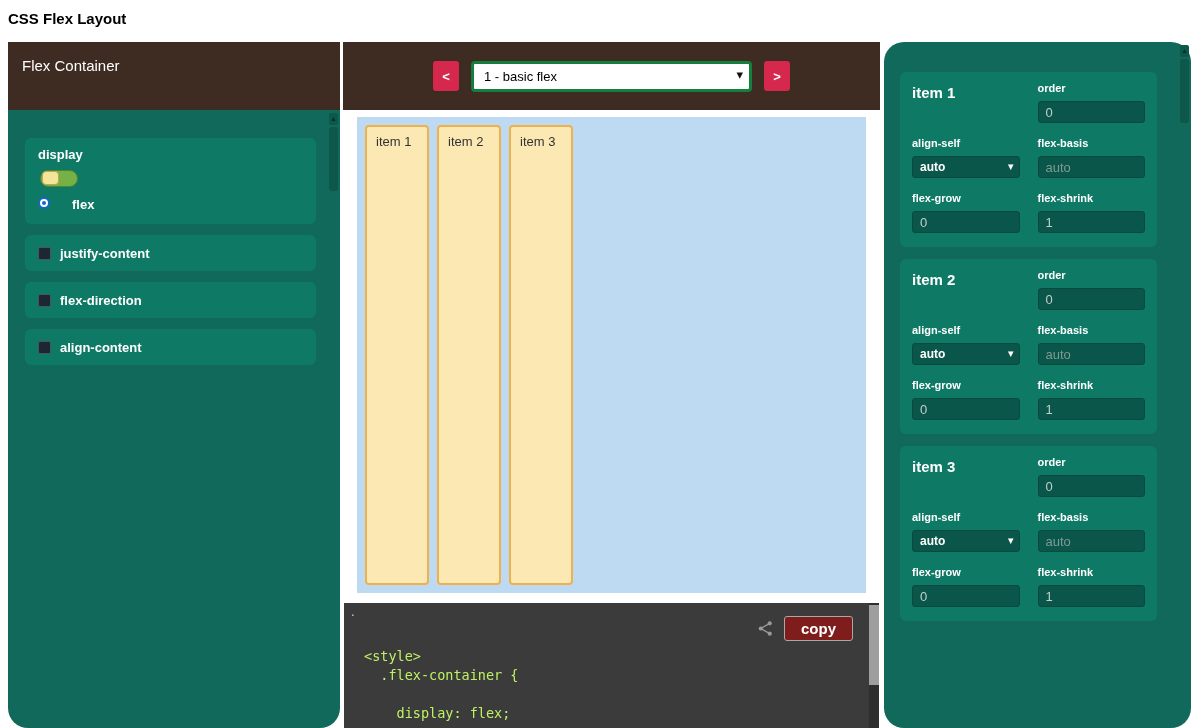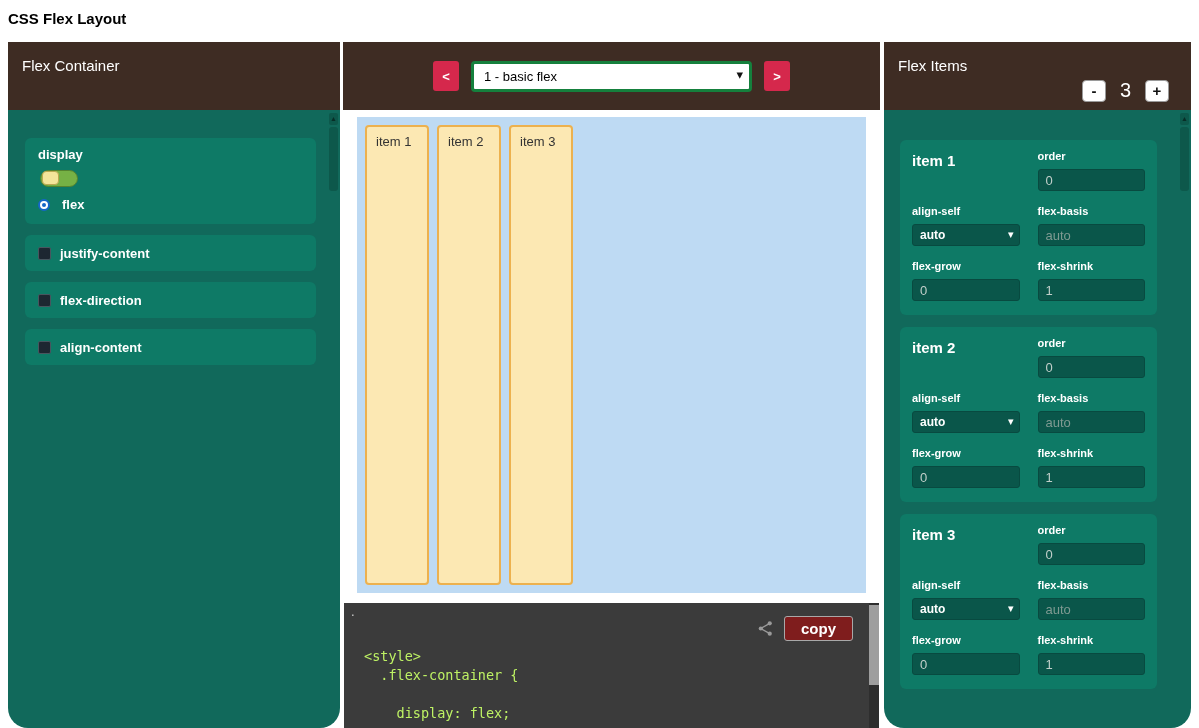--- a/index.html
+++ b/index.html
@@ -22,21 +22,21 @@
   
   .left-panel { left:8px; width:332px; }
   .left-body { position:relative; padding-top:28px; height:calc(100% - 68px); }
   .lcard { background:#0e7a66; border-radius:6px; margin:0 24px 11px 17px; }
   .display-card { padding:9px 13px 12px; }
   .display-card .dlabel { color:#fff; font-size:13px; font-weight:bold; }
   .toggle { width:38px; height:17px; background:#76b145; border:1px solid #55842f; border-radius:9px;
     position:relative; margin:8px 0 10px 2px; cursor:pointer; }
   .toggle .knob { position:absolute; left:1px; top:0px; width:17px; height:14px;
     background:#f3e59a; border:1px solid #b9a851; border-radius:4px; }
-  .radio-row { display:flex; align-items:center; gap:12px; }
+  .radio-row { display:flex; gap:22px; }
   .radio { width:12px; height:12px; border-radius:50%; background:#fff; border:2px solid #1567c8;
     position:relative; display:inline-block; }
   .radio::after { content:""; position:absolute; left:2px; top:2px; width:4px; height:4px;
     border-radius:50%; background:#1567c8; }
   .radio-row .rlabel { color:#fff; font-size:13px; font-weight:bold; }
   .opt-card { height:36px; display:flex; align-items:center; gap:9px; padding:0 13px; }
   .checkbox { width:13px; height:13px; background:#1d2731; border:1px solid #48565f; border-radius:2px;
     flex:none; cursor:pointer; }
   .opt-card .olabel { color:#fff; font-size:13px; font-weight:bold; }
 
@@ -162,28 +162,20 @@
   .flex-container {
 
     display: flex;</pre>
     <div class="code-scroll">
       <div class="thumb"></div>
     </div>
   </div>
 </main>
 
 <aside class="panel right-panel">
-  <div class="panel-header">
-    <span class="ph-title">Flex Items</span>
-    <div class="count-controls">
-      <button class="count-btn">-</button>
-      <span class="count-num">3</span>
-      <button class="count-btn">+</button>
-    </div>
-  </div>
   <div class="right-body">
     <div class="vscroll">
       <div class="sb-btn">▲</div>
       <div class="sb-thumb"></div>
     </div>
 
     <div class="item-card">
       <div class="item-title">item 1</div>
       <div class="fgroup">
         <div class="flabel">order</div>

